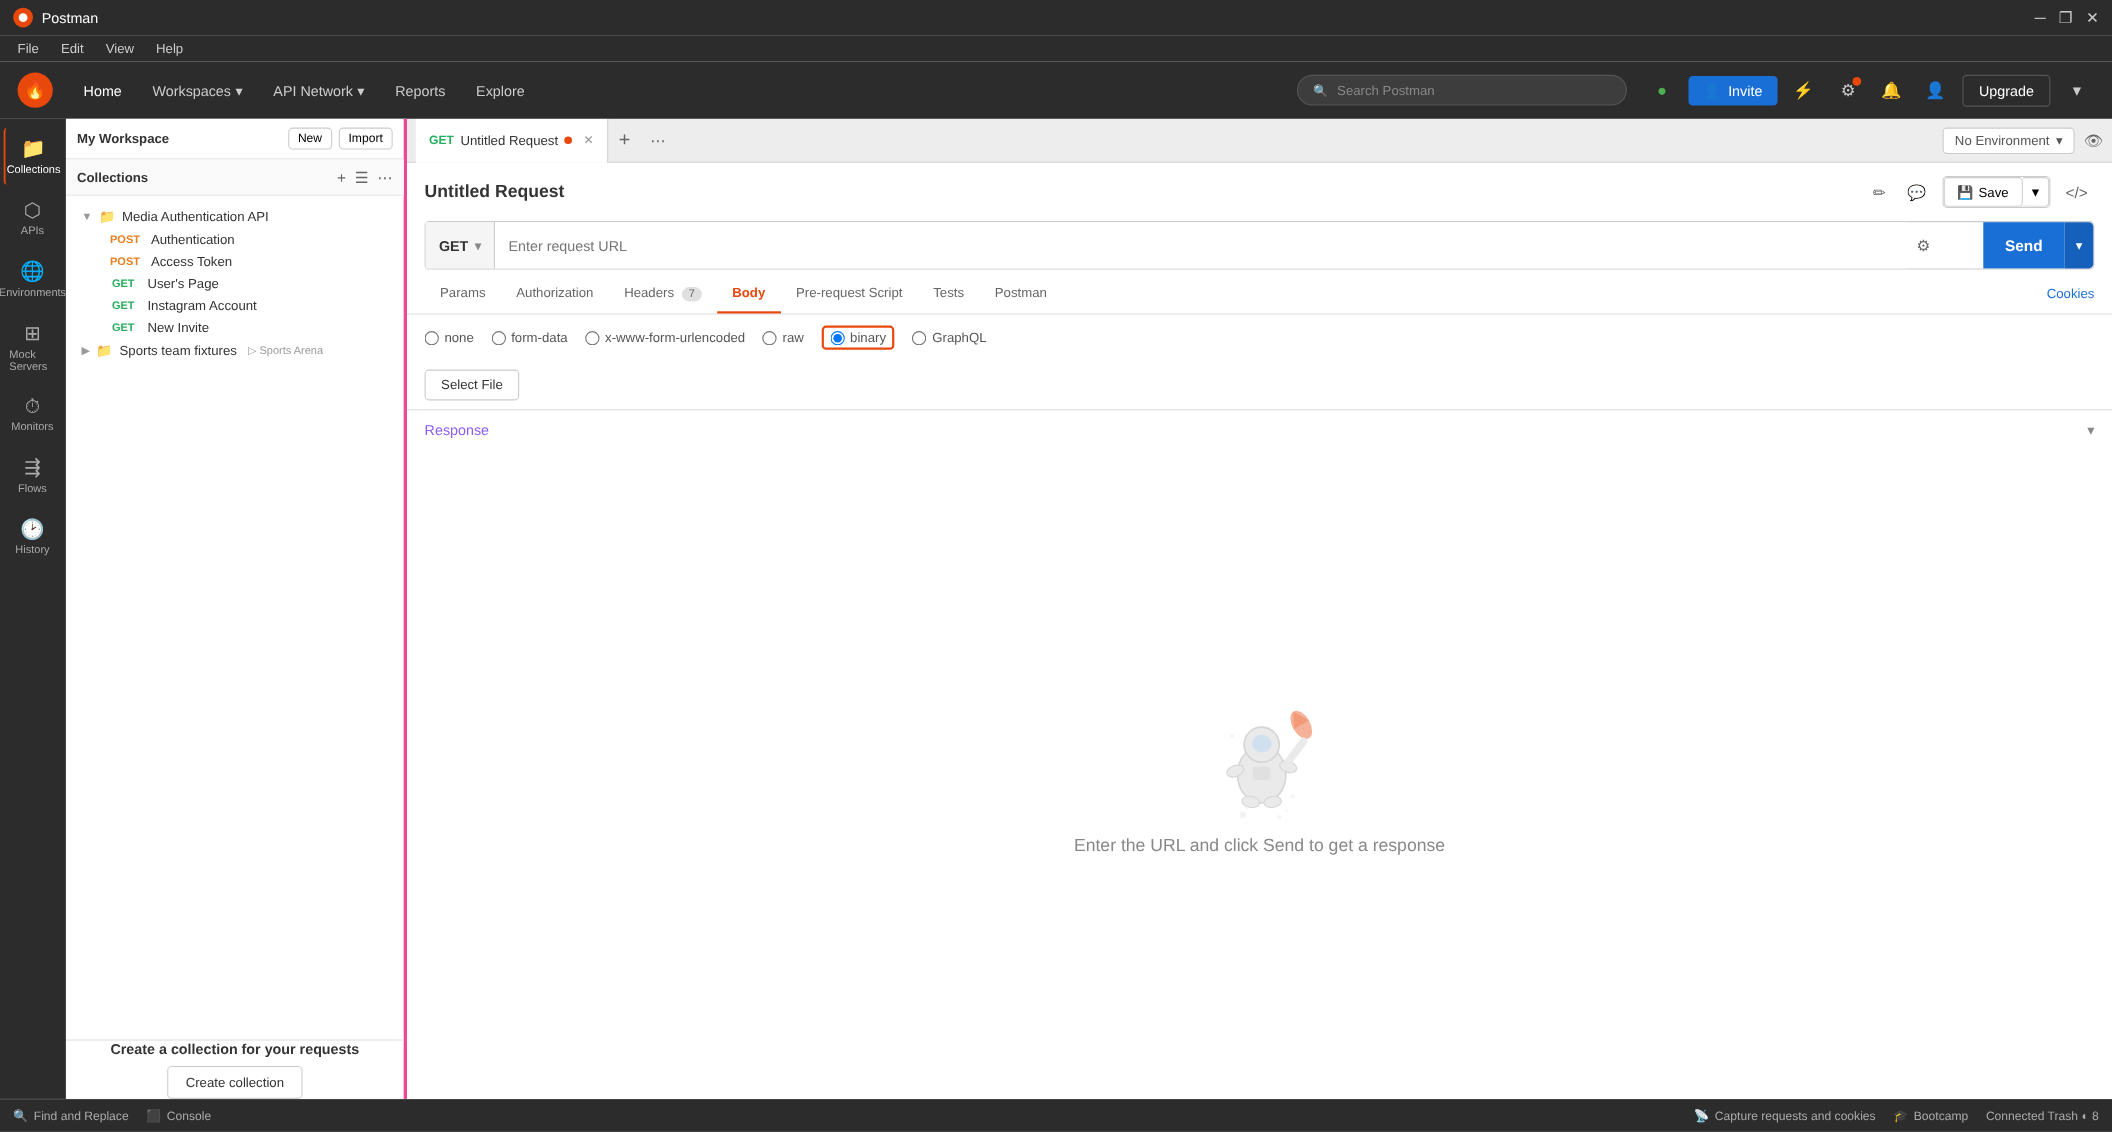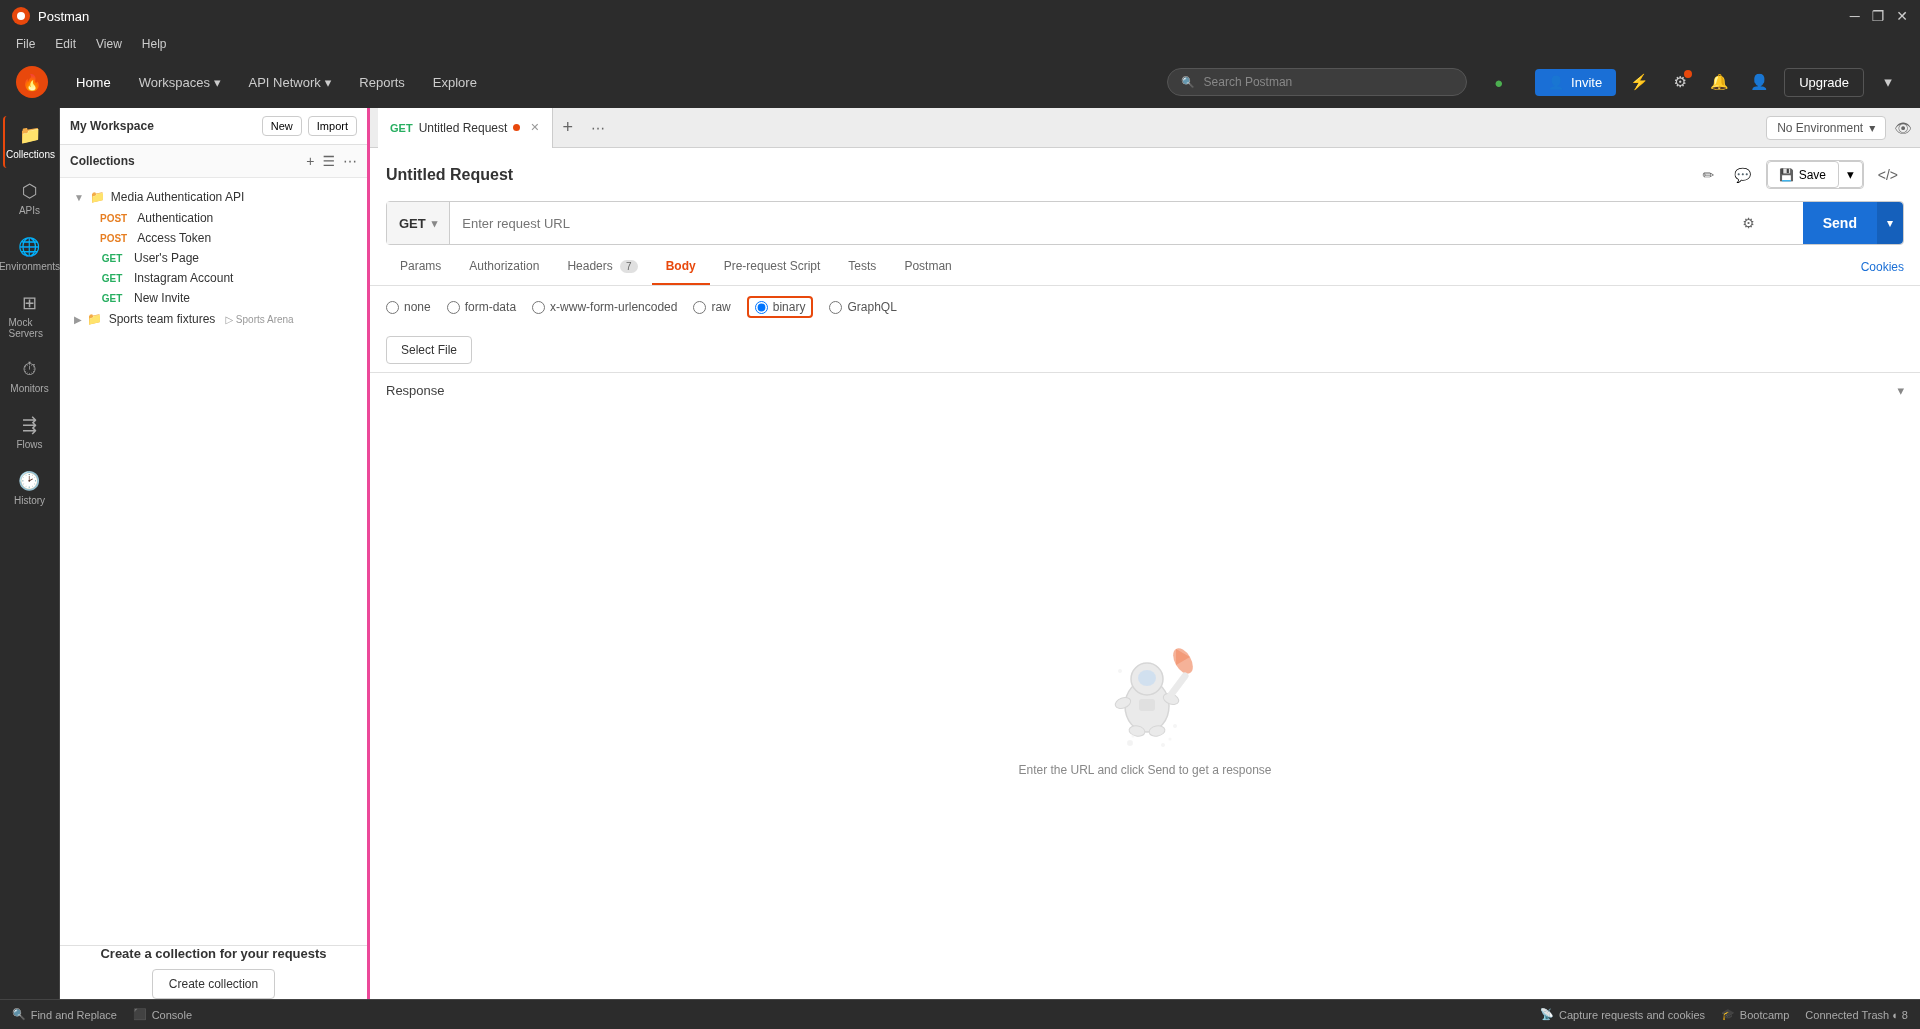--- a/index.html
+++ b/index.html
@@ -21,21 +21,21 @@
     #topnav { background: #2c2c2c; height: 52px; display: flex; align-items: center; padding: 0 16px; gap: 0; }
     #postman-logo { width: 32px; height: 32px; background: #e8480c; border-radius: 50%; display: flex; align-items: center; justify-content: center; color: #fff; font-size: 16px; margin-right: 16px; flex-shrink: 0; }
     #nav-links { display: flex; align-items: center; gap: 4px; flex: 1; }
     .nav-link { color: #ccc; padding: 6px 12px; font-size: 13px; cursor: pointer; border-radius: 4px; display: flex; align-items: center; gap: 4px; }
     .nav-link.active { color: #fff; }
     #search-bar { background: #3d3d3d; border: 1px solid #555; border-radius: 20px; padding: 6px 14px; color: #ccc; font-size: 13px; width: 300px; display: flex; align-items: center; gap: 8px; cursor: text; margin: 0 16px; }
     #search-bar span { color: #888; font-size: 11px; }
     #nav-right { display: flex; align-items: center; gap: 8px; flex-shrink: 0; }
     .nav-icon-btn { width: 32px; height: 32px; border-radius: 50%; display: flex; align-items: center; justify-content: center; cursor: pointer; color: #ccc; font-size: 15px; position: relative; }
     .badge { position: absolute; top: 4px; right: 4px; width: 8px; height: 8px; background: #e8480c; border-radius: 50%; }
-    #invite-btn { background: #1a6fd6; color: #fff; border: none; border-radius: 4px; padding: 6px 14px; font-size: 13px; cursor: pointer; display: flex; align-items: center; gap: 6px; margin-left: 12px; }
+    #invite-btn { background: #1a6fd6; color: #fff; border: none; border-radius: 4px; padding: 6px 14px; font-size: 13px; cursor: pointer; display: flex; align-items: center; gap: 6px; }
     #upgrade-btn { background: transparent; color: #fff; border: 1px solid #555; border-radius: 4px; padding: 6px 14px; font-size: 13px; cursor: pointer; }
 
     
     #main { display: flex; height: calc(1029px - 32px - 24px - 52px - 30px); }
 
     
     #sidebar-icons { width: 60px; background: #2c2c2c; display: flex; flex-direction: column; align-items: center; padding: 8px 0; gap: 4px; border-right: 1px solid #444; }
     .sidebar-icon-item { display: flex; flex-direction: column; align-items: center; gap: 3px; padding: 8px 6px; cursor: pointer; border-radius: 4px; color: #aaa; font-size: 10px; width: 54px; }
     .sidebar-icon-item.active { color: #fff; border-left: 2px solid #e8480c; }
     .sidebar-icon-item .icon { font-size: 18px; }
@@ -103,25 +103,25 @@
     .radio-option input[type="radio"] { cursor: pointer; }
     .radio-highlight { border: 2px solid #e8480c; border-radius: 4px; padding: 2px 6px; }
 
     
     #select-file-area { padding: 8px 16px; }
     #select-file-btn { background: #fff; border: 1px solid #ccc; border-radius: 4px; padding: 6px 14px; font-size: 12px; cursor: pointer; color: #333; }
 
     
     #response-area { flex: 1; border-top: 1px solid #e0e0e0; display: flex; flex-direction: column; }
     #response-header { display: flex; align-items: center; padding: 10px 16px; justify-content: space-between; }
-    #response-title { font-size: 13px; color: #404040; font-weight: 500; }
+    #response-title { font-size: 13px; color: #8b5cf6; font-weight: 500; }
     #response-chevron { color: #888; cursor: pointer; }
     #response-body { flex: 1; display: flex; flex-direction: column; align-items: center; justify-content: center; background: #fff; }
     #astronaut-illustration { width: 140px; height: 120px; display: flex; align-items: flex-end; justify-content: center; margin-bottom: 12px; }
-    #response-hint { font-size: 12px; color: #888; }
+    #response-hint { font-size: 16px; color: #888; }
 
     
     #bottom-bar { height: 30px; background: #2c2c2c; display: flex; align-items: center; padding: 0 12px; gap: 16px; border-top: 1px solid #444; }
     .bottom-item { display: flex; align-items: center; gap: 5px; color: #aaa; font-size: 11px; cursor: pointer; }
     .bottom-right { margin-left: auto; display: flex; gap: 16px; }
 
     
     #content-area { flex: 1; display: flex; flex-direction: column; overflow: hidden; }
 
     

